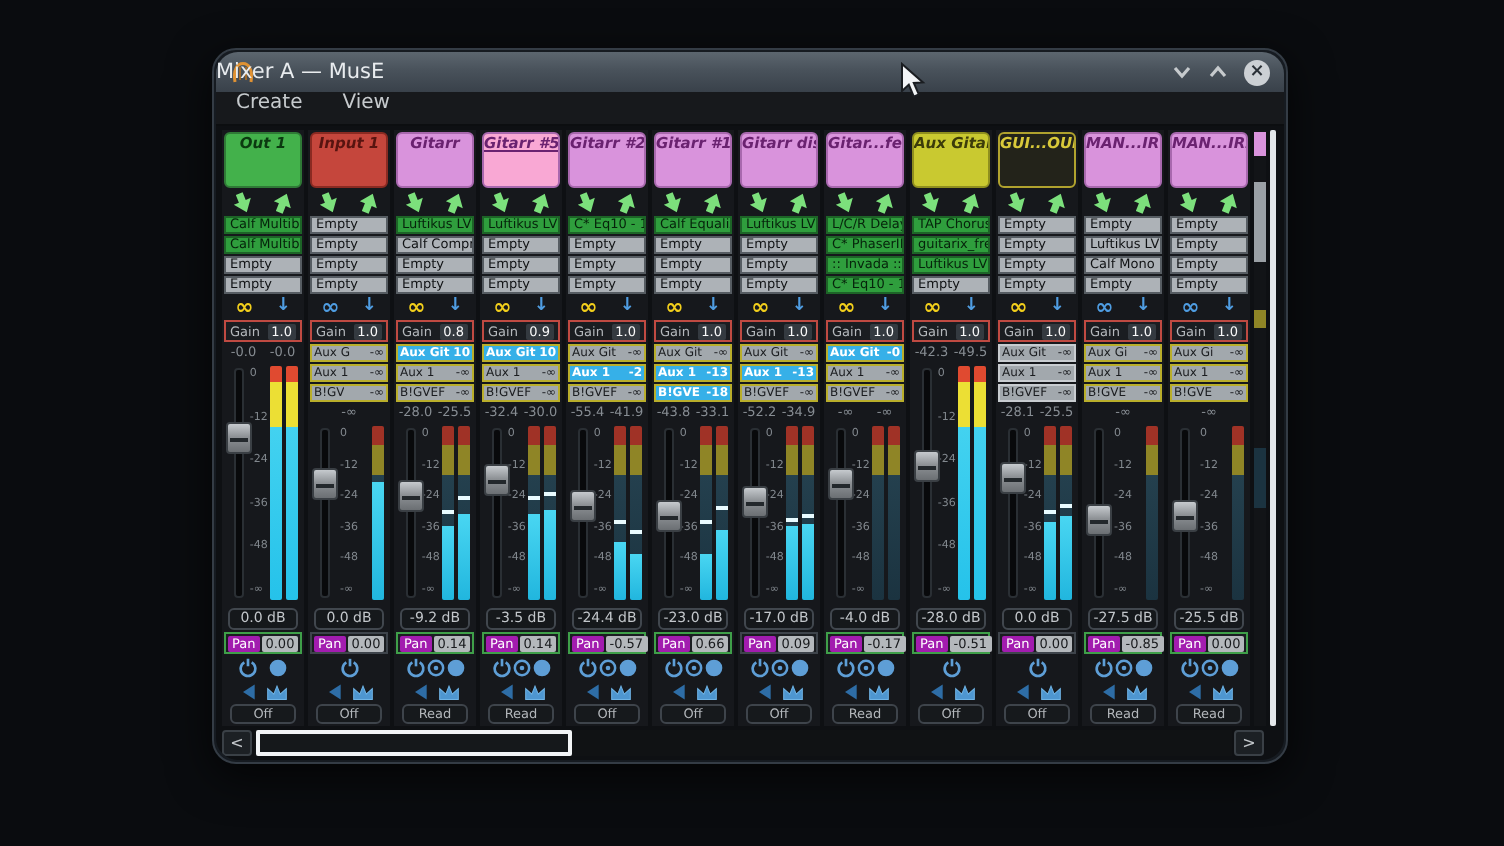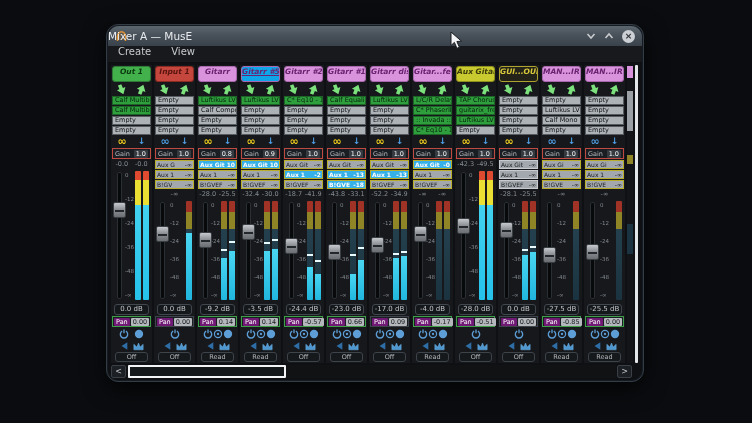--- a/index.html
+++ b/index.html
@@ -19,21 +19,21 @@
     line-height:13px;text-align:center;font-weight:bold;}
   .menubar{position:absolute;left:1px;top:21px;right:1px;height:17px;background:#17191c;
     display:flex;align-items:flex-start;gap:20px;padding-left:10px;border-bottom:1px solid #0c0e10;}
   .menuitem{font-size:10px;color:#c6cacd;}
   .content{position:absolute;left:1px;top:38px;right:1px;bottom:1px;background:#0e1013;
     border-radius:0 0 11px 11px;overflow:hidden;}
 
   
   .striparea{position:absolute;left:3px;top:2px;bottom:17px;display:flex;gap:2px;}
   .strip{width:41px;background:#16181c;display:flex;flex-direction:column;gap:1px;padding:1px;}
-  .tlabel{height:16px;border:1px solid;border-radius:3px;font-size:7.5px;font-weight:bold;font-style:italic;
+  .tlabel{height:28px;border:1px solid;border-radius:3px;font-size:7.5px;font-weight:bold;font-style:italic;
     text-align:center;line-height:10px;white-space:nowrap;overflow:hidden;}
   .arrows{height:12px;display:flex;justify-content:space-around;align-items:center;}
   .arr svg{display:block;}
   .rack{display:flex;flex-direction:column;gap:1px;}
   .slot{height:9px;background:#adb2b7;border:1px solid #565c62;color:#101214;font-size:6.5px;
     line-height:7px;padding-left:2px;white-space:nowrap;overflow:hidden;}
   .slot-a{background:#2f9e3d;border-color:#1d6427;color:#06230b;}
   .linkrow{height:11px;display:flex;justify-content:space-around;align-items:center;}
   .inf{font-size:11px;font-weight:bold;line-height:9px;}
   .dnarrow{color:#4f9de2;font-size:9px;font-weight:bold;line-height:9px;}
@@ -64,21 +64,21 @@
   .meter{width:6px;height:100%;position:relative;border-radius:1px;overflow:hidden;
     background:linear-gradient(180deg,#a03226 0%,#a03226 11%,#8f8526 11%,#8f8526 28%,#24404e 28%,#1b3340 100%);}
   .meter-hot{background:linear-gradient(180deg,#e04a30 0%,#e04a30 7%,#ecdf34 7%,#ecdf34 26%,#43d2f0 26%,#25c2ea 100%);}
   .mlit{position:absolute;bottom:0;left:0;right:0;background:linear-gradient(180deg,#49d6f2,#21b6de);}
   .mpeak{position:absolute;left:0;right:0;height:2px;background:#e9fbff;}
   .dbchip{height:11px;margin:0 2px;background:#15181b;border:1px solid #41474e;border-radius:3px;
     font-size:7px;color:#c2c6ca;text-align:center;line-height:9px;}
   .panrow{height:11px;border:1px solid #3e444b;background:#1a1d21;display:flex;align-items:center;
     padding:0 1px;gap:1px;}
   .pan-hl{border-color:#3f9f49;}
-  .panl{font-size:6.5px;color:#fff;background:#701a75;padding:0 2px;border-radius:1px;}
+  .panl{font-size:6.5px;color:#fff;background:#a21caf;padding:0 2px;border-radius:1px;}
   .panv{font-size:6.5px;color:#17191c;background:#b4b8bc;padding:0 2px;flex:1;text-align:right;border-radius:1px;}
   .btnrow{height:11px;display:flex;justify-content:space-around;align-items:center;padding:0 5px;}
   .icbtn{width:11px;height:11px;display:flex;align-items:center;justify-content:center;}
   .icbtn svg{display:block;}
   .autochip{height:10px;margin:0 3px;background:#16191c;border:1px solid #3e444b;border-radius:3px;
     font-size:6.5px;color:#b2b6ba;text-align:center;line-height:8px;}
 
   
   .sliver{position:absolute;right:9px;top:2px;bottom:17px;width:6px;background:#121417;overflow:hidden;}
   .sliver .s1{height:12px;background:#d993dc;margin-top:1px;}
@@ -397,21 +397,21 @@
             </div>
             <div class="icbtn">
               <svg width="12" height="10" viewBox="0 0 13 11">
                 <path d="M1,10 L1,3.5 L4.6,6.8 L6.5,2 L8.4,6.8 L12,3.5 L12,10 Z" fill="#4e96d0" stroke="#6fb4e6" stroke-width="0.6"></path>
               </svg>
             </div>
           </div>
           <div class="autochip">Read</div>
         </div>
         <div class="strip">
-          <div class="tlabel" style="background: #0ea5e9; color: rgb(106, 34, 112); border-color: rgb(168, 104, 174); text-decoration: underline;">Gitarr #5</div>
+          <div class="tlabel" style="background: #f9a8d4; color: rgb(106, 34, 112); border-color: rgb(168, 104, 174); text-decoration: underline;">Gitarr #5</div>
           <div class="arrows">
             <div class="arr">
               <svg width="11" height="11" viewBox="0 0 12 12" style="transform:rotate(-22deg)">
                 <polygon points="4,0.5 8,0.5 8,5 11,5 6,11.5 1,5 4,5" fill="#7ce07c"></polygon>
               </svg>
             </div>
             <div class="arr">
               <svg width="11" height="11" viewBox="0 0 12 12" style="transform:rotate(-158deg)">
                 <polygon points="4,0.5 8,0.5 8,5 11,5 6,11.5 1,5 4,5" fill="#7ce07c"></polygon>
               </svg>
@@ -547,21 +547,21 @@
             <div class="auxrow aux-hl">
               <div class="auxl">Aux 1</div>
               <div class="auxv">-2</div>
             </div>
             <div class="auxrow">
               <div class="auxl">B!GVEF</div>
               <div class="auxv">-∞</div>
             </div>
           </div>
           <div class="peaks">
-            <div class="pklbl">-18.7</div>
+            <div class="pklbl">-55.4</div>
             <div class="pklbl">-41.9</div>
           </div>
           <div class="faderzone">
             <div class="gcol">
               <div class="groove"></div>
               <div class="knob" style="top: calc(45% - 7.2px);"></div>
             </div>
             <div class="ticks">
               <div class="tick">0</div>
               <div class="tick">-12</div>

